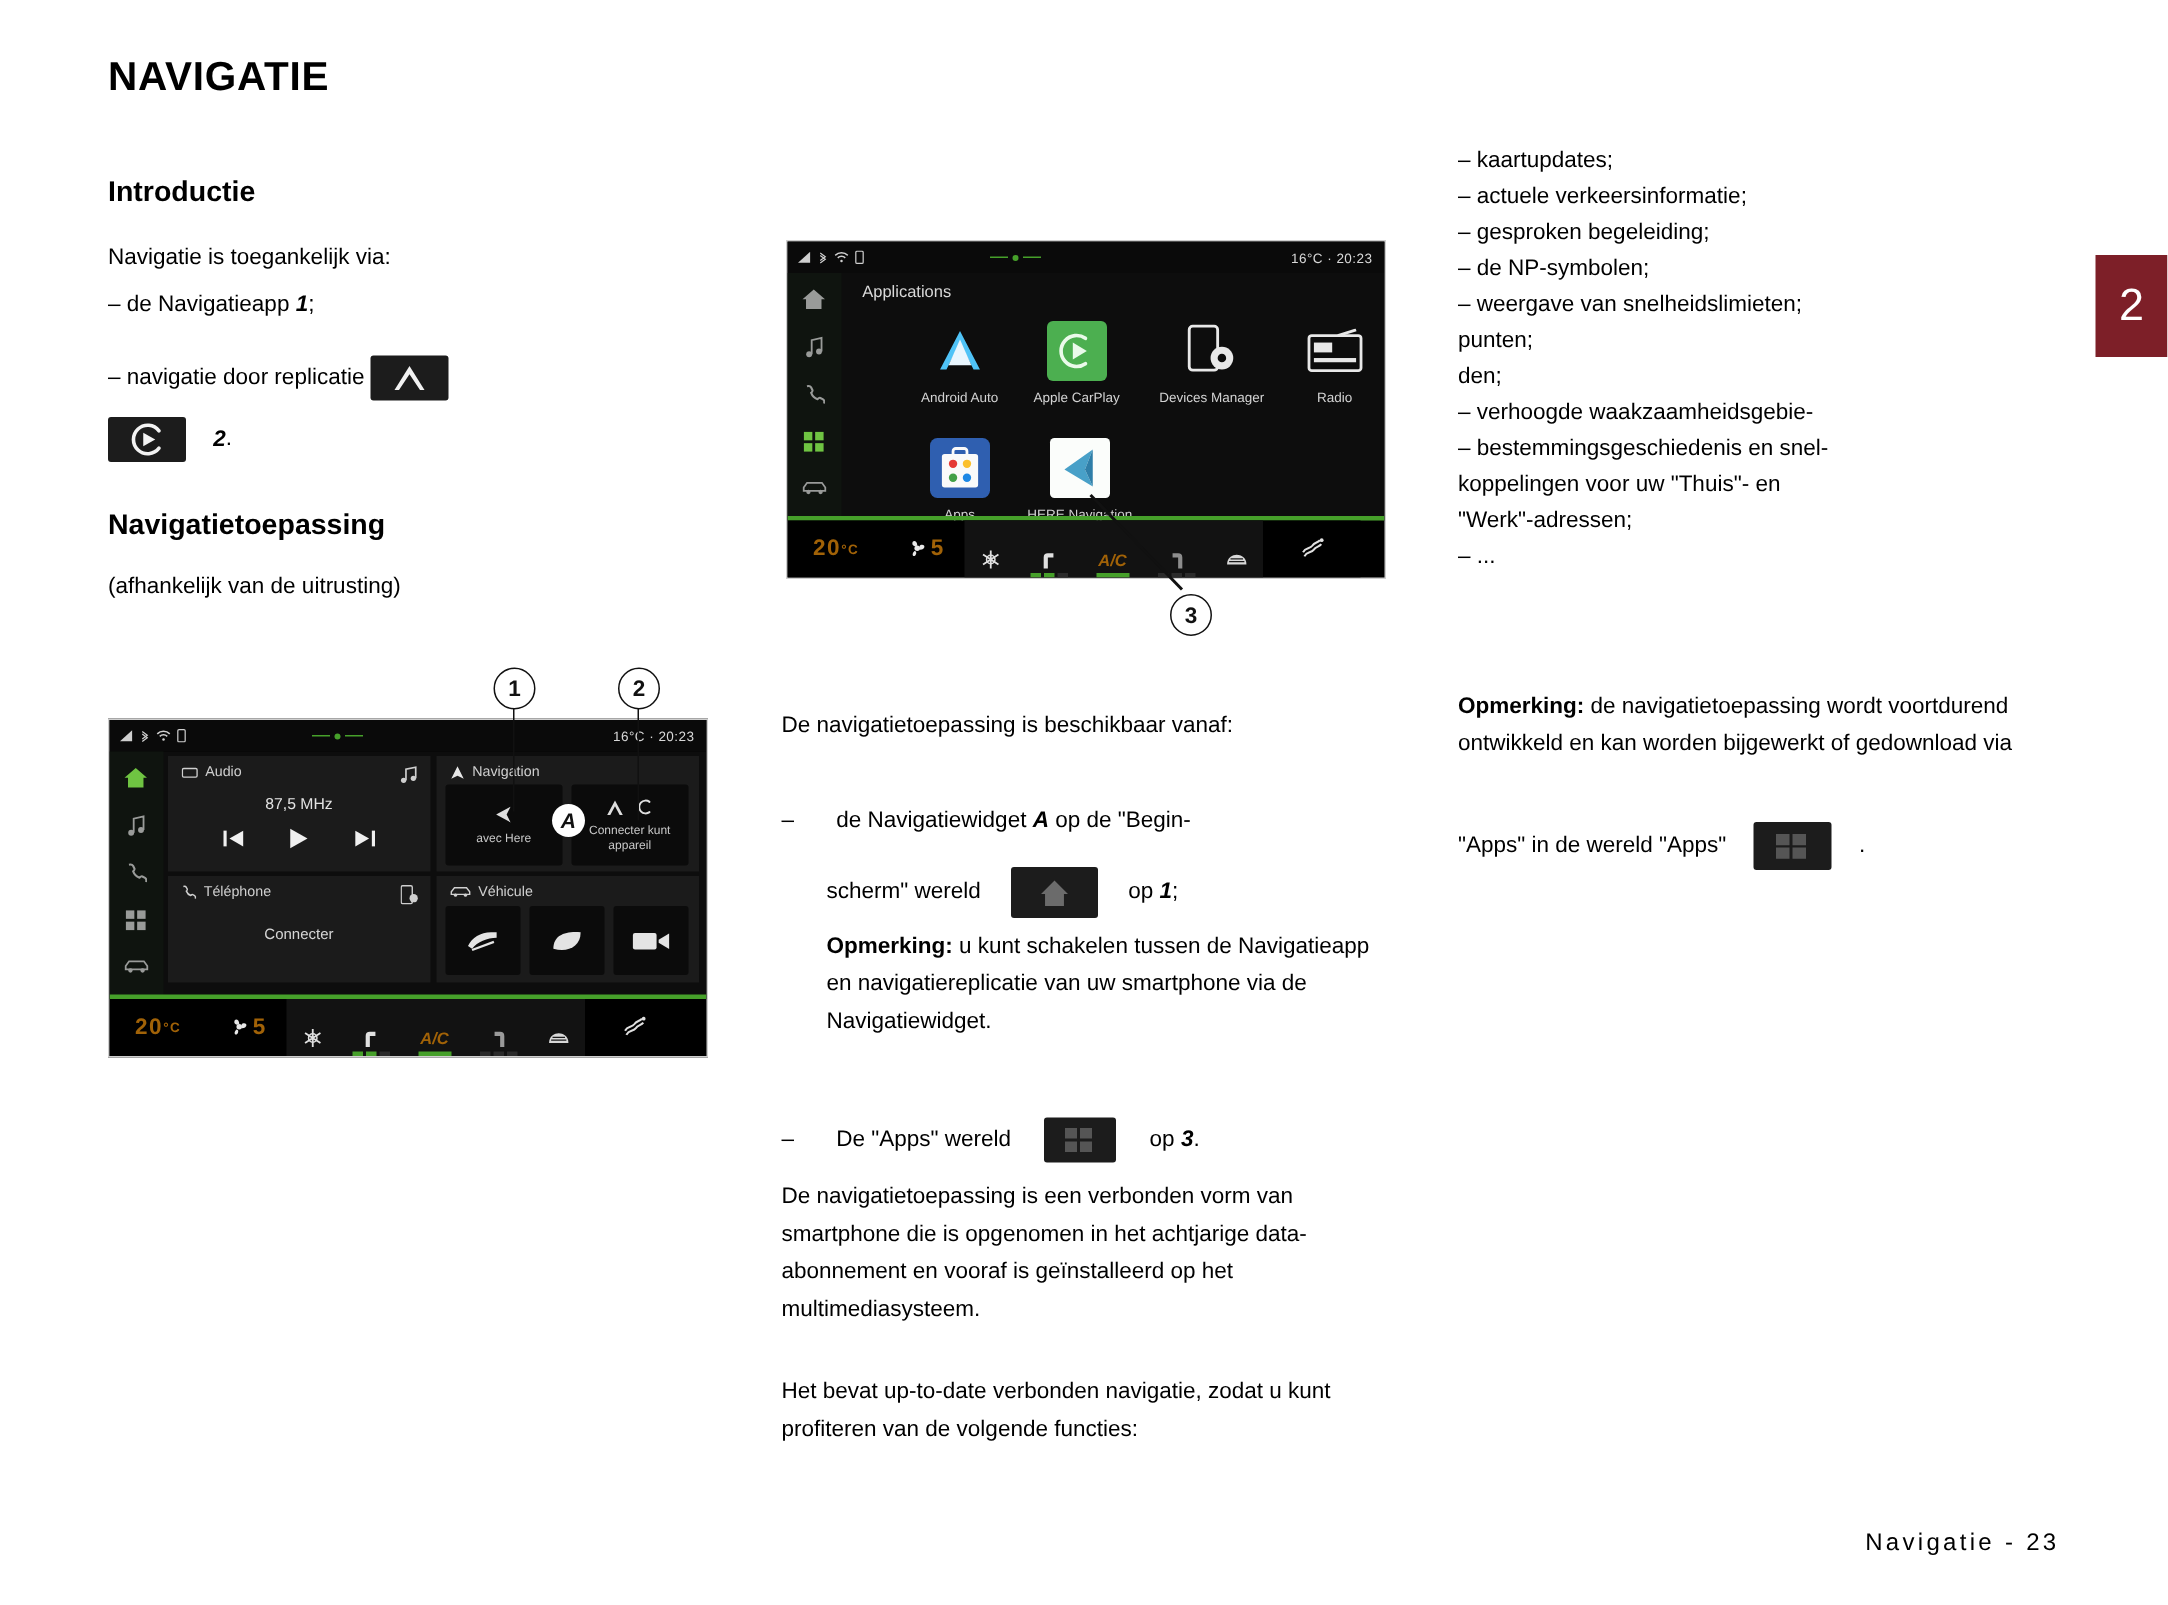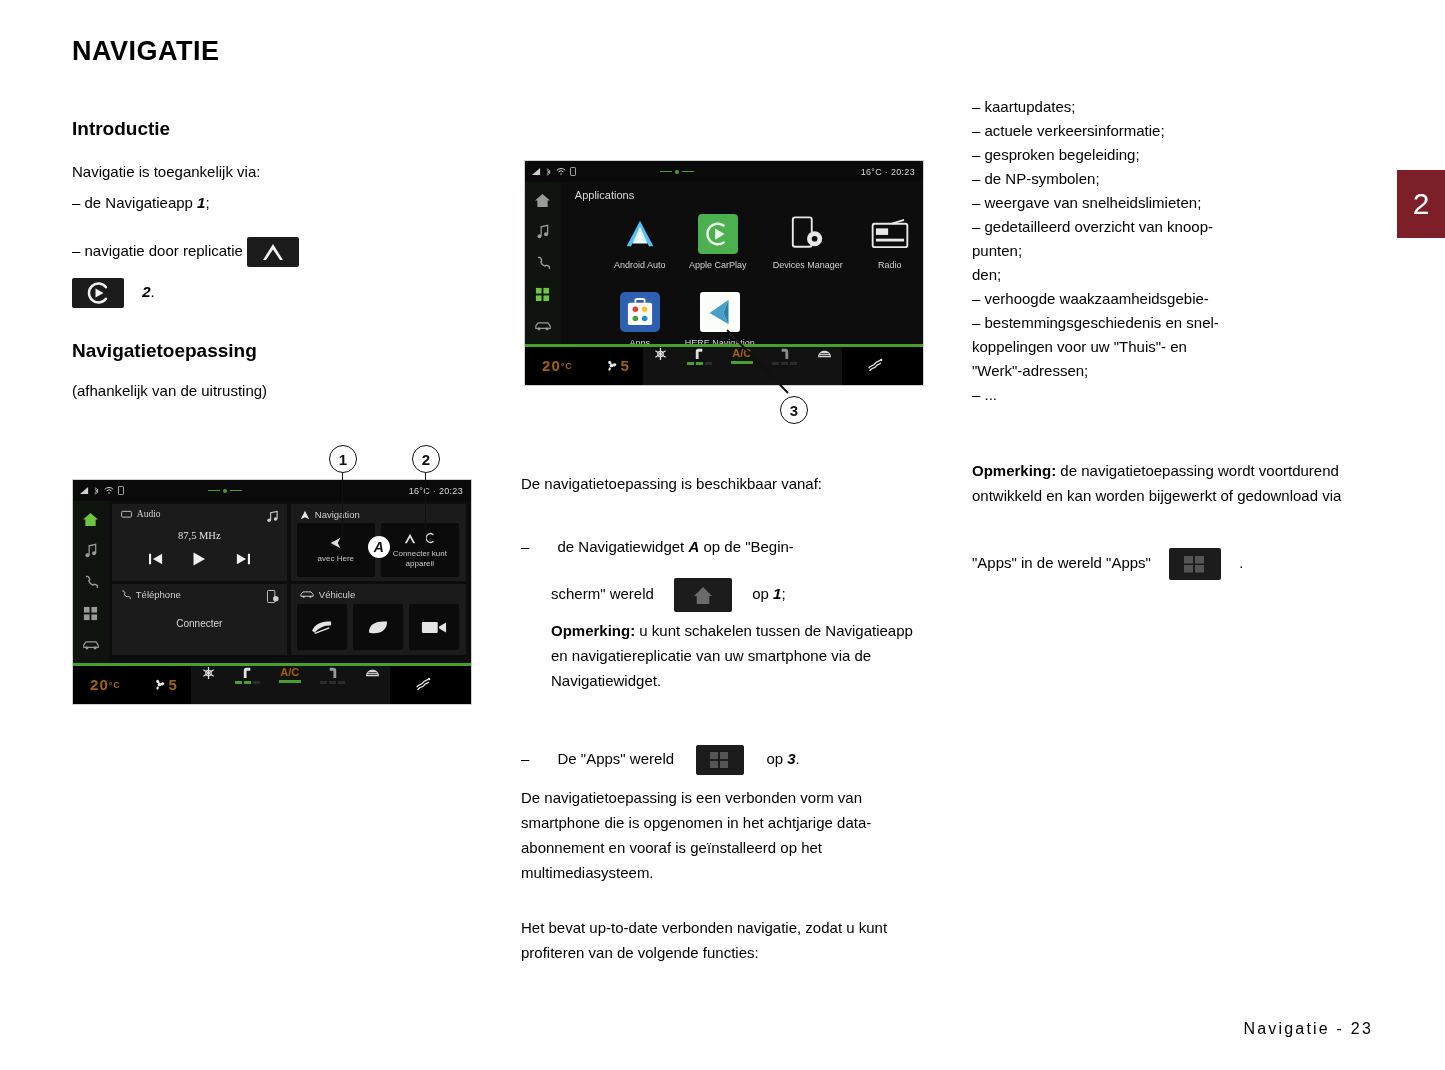--- a/index.html
+++ b/index.html
@@ -78,21 +78,21 @@
   .scr-main{flex:1;position:relative;}
 
   .greenline{position:absolute;left:0;right:0;bottom:17%;height:2.5px;background:#46a02a;}
   .climate{
     position:absolute;left:0;right:16px;bottom:0;height:17%;
     background:#000;display:flex;align-items:center;color:#a16207;
   }
   .climate .seg{display:flex;align-items:center;justify-content:center;height:100%;}
   .cl-temp{width:17%;font-size:15px;font-weight:bold;letter-spacing:1px;}
   .cl-fan{width:14%;font-size:15px;font-weight:bold;display:flex;gap:3px;align-items:center;}
-  .cl-mid{flex:1;display:flex;align-items:flex-start;justify-content:space-around;background:#121212;height:100%;}
+  .cl-mid{flex:1;display:flex;align-items:flex-end;justify-content:space-around;background:#121212;height:100%;font-style:italic;}
   .cl-right{width:17%;display:flex;align-items:center;justify-content:center;}
   .cl-item{display:flex;flex-direction:column;align-items:center;gap:2px;}
   .cl-bar{width:16px;height:3px;background:#46a02a;}
   .cl-bar.dim{background:#2b2b2b;}
 
   
   .tile{position:absolute;background:#1b1b1b;}
   .tile-h{color:#cfcfcf;font-size:9.5px;position:absolute;top:5px;left:9px;display:flex;align-items:center;gap:5px;}
   .sub{position:absolute;background:#0b0b0b;border-radius:2px;display:flex;flex-direction:column;align-items:center;justify-content:center;}
   .sub-lbl{color:#c8c8c8;font-size:8px;text-align:center;line-height:10px;margin-top:4px;}
@@ -230,21 +230,21 @@
           <svg width="18" height="13" viewBox="0 0 20 14">
               <path d="M2 9 L2 6.5 L4.5 3 L15.5 3 L18 6.5 L18 9 Z" stroke="#cfcfcf" stroke-width="1.3" fill="none"></path>
               <circle cx="5.5" cy="9.8" r="1.6" fill="#cfcfcf"></circle>
               <circle cx="14.5" cy="9.8" r="1.6" fill="#cfcfcf"></circle>
             </svg>
         </span>
       </div>
 
       <div class="scr-main">
 
-        <div class="tile" style="left:3px;top:3px;width:175px;height:77px;font-family:Liberation Serif, serif;">
+        <div class="tile" style="left:3px;top:3px;width:175px;height:77px;">
           <span class="tile-h">
             <svg width="11" height="8" viewBox="0 0 12 9">
                 <rect x="0.5" y="1.5" width="11" height="6.5" rx="1" stroke="#cfcfcf" fill="none"></rect>
               </svg>
             <span>Audio</span>
           </span>
           <svg width="13" height="13" viewBox="0 0 14 14" style="position:absolute;right:8px;top:6px;">
               <path d="M5 11 L5 3 L12 1.6 L12 9.5" stroke="#cfcfcf" stroke-width="1.2" fill="none"></path>
               <circle cx="3.3" cy="11" r="1.9" fill="#cfcfcf"></circle>
               <circle cx="10.3" cy="9.6" r="1.9" fill="#cfcfcf"></circle>
@@ -652,21 +652,20 @@
     <p style="position:absolute;top:915px;left:0;width:400px;">Het bevat up-to-date verbonden navigatie, zodat u kunt profiteren van de volgende functies:</p>
   </div>
 
   <div class="col col-right">
     <div style="position:absolute;top:95px;left:0;width:400px;">
       <p class="tight">– kaartupdates;</p>
       <p class="tight">– actuele verkeersinformatie;</p>
       <p class="tight">– gesproken begeleiding;</p>
       <p class="tight">– de NP-symbolen;</p>
       <p class="tight">– weergave van snelheidslimieten;</p>
-      <p class="tight">– gedetailleerd overzicht van knoop-</p>
       <p class="tight">punten;</p>
       <p class="tight">den;</p>
       <p class="tight">– verhoogde waakzaamheidsgebie-</p>
       <p class="tight">– bestemmingsgeschiedenis en snel-</p>
       <p class="tight">koppelingen voor uw "Thuis"- en</p>
       <p class="tight">"Werk"-adressen;</p>
       <p class="tight">– ...</p>
     </div>
 
     <p style="position:absolute;top:458px;left:0;width:395px;">

